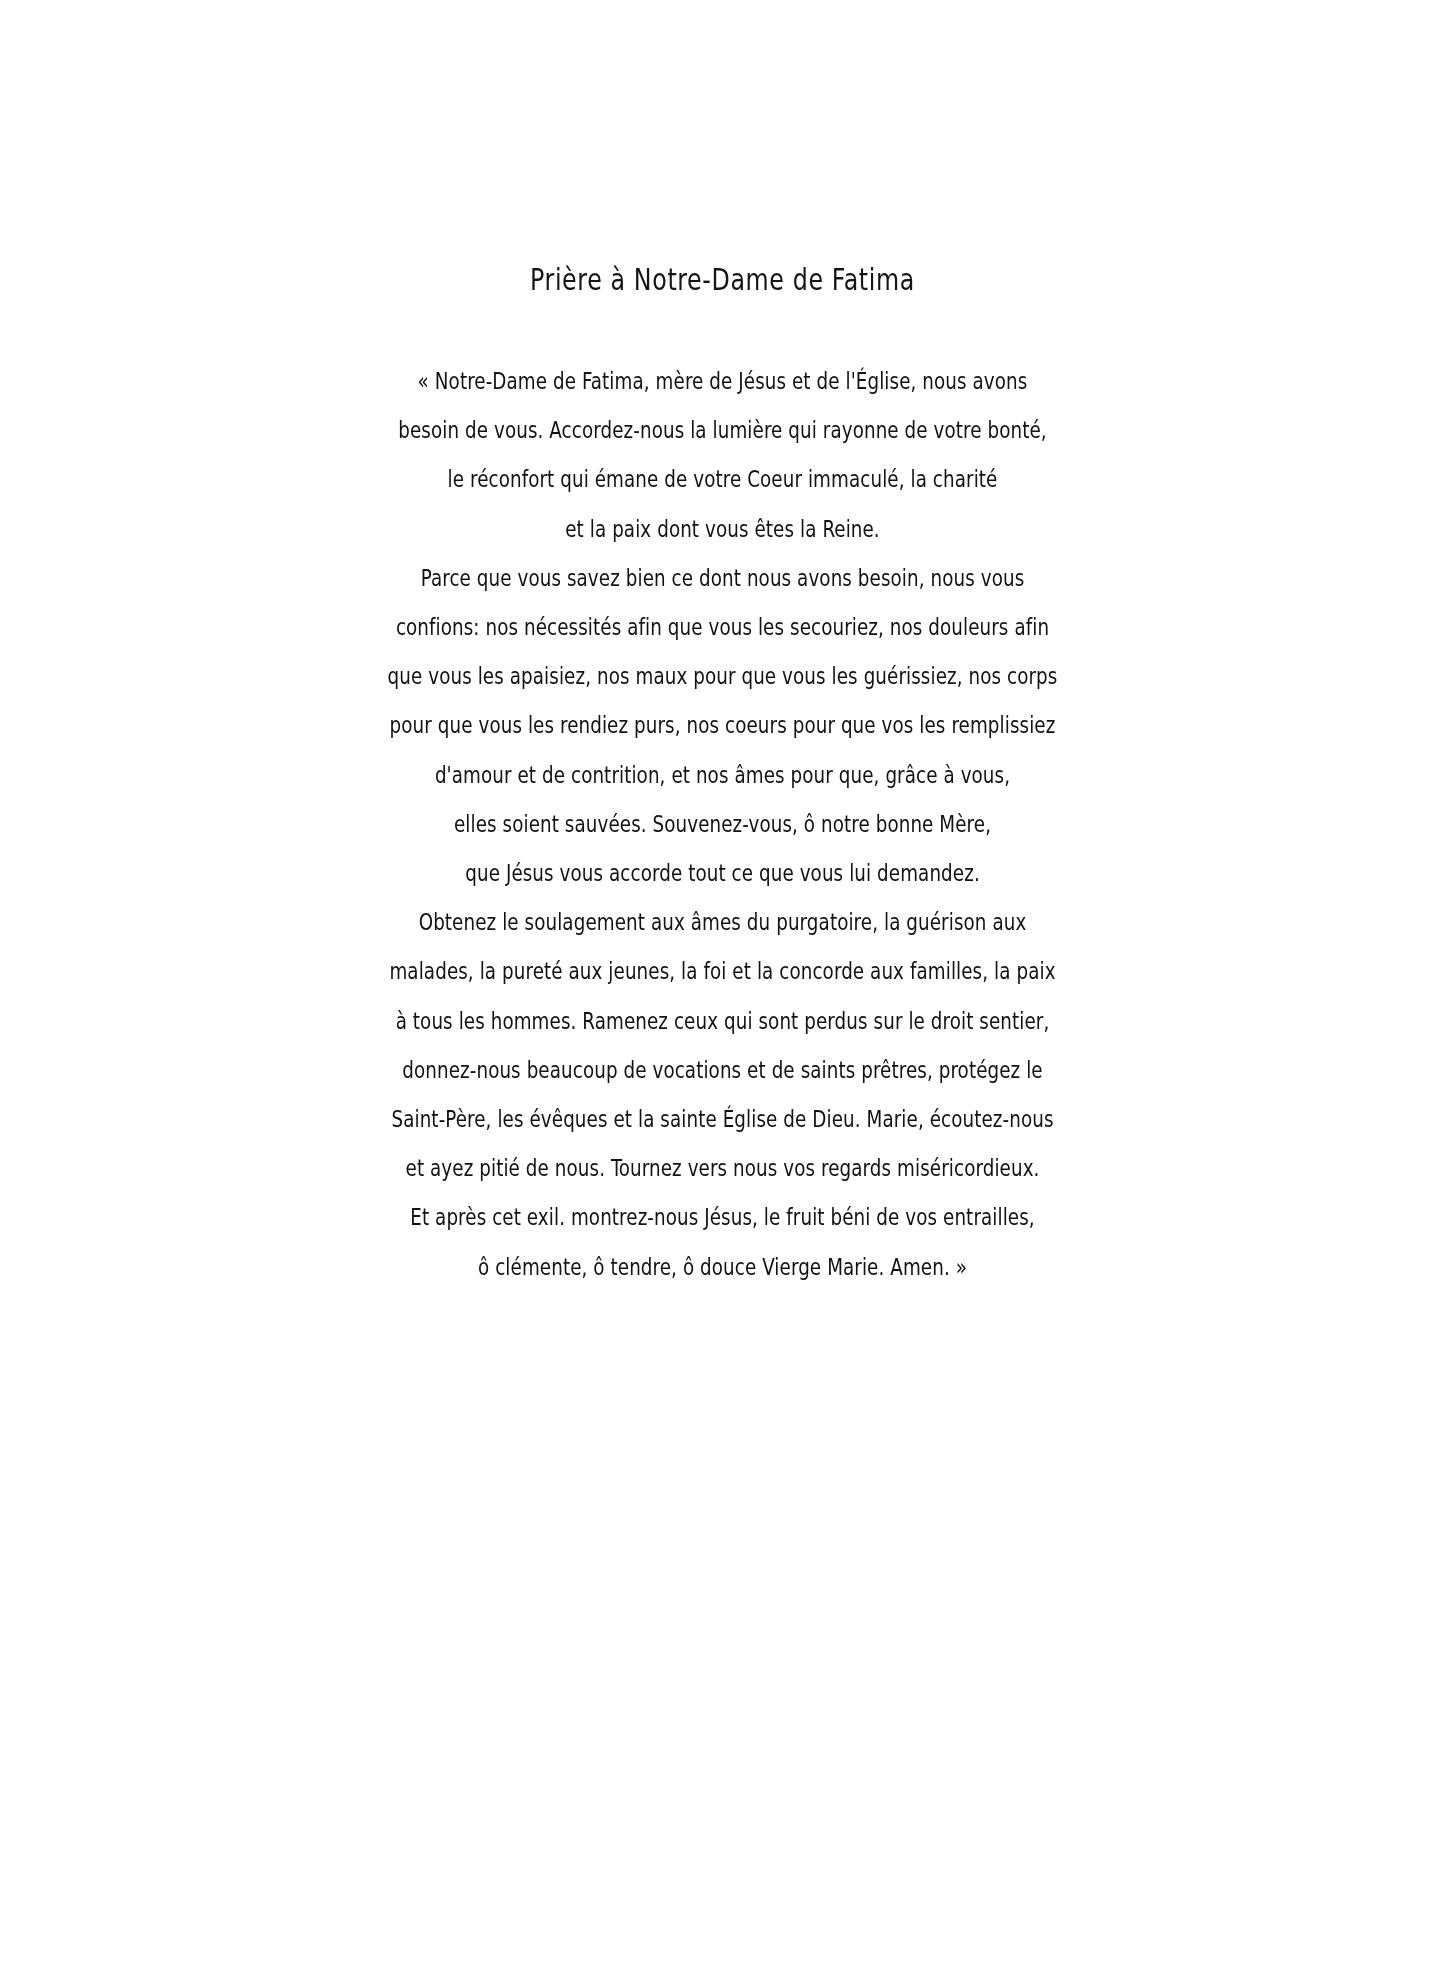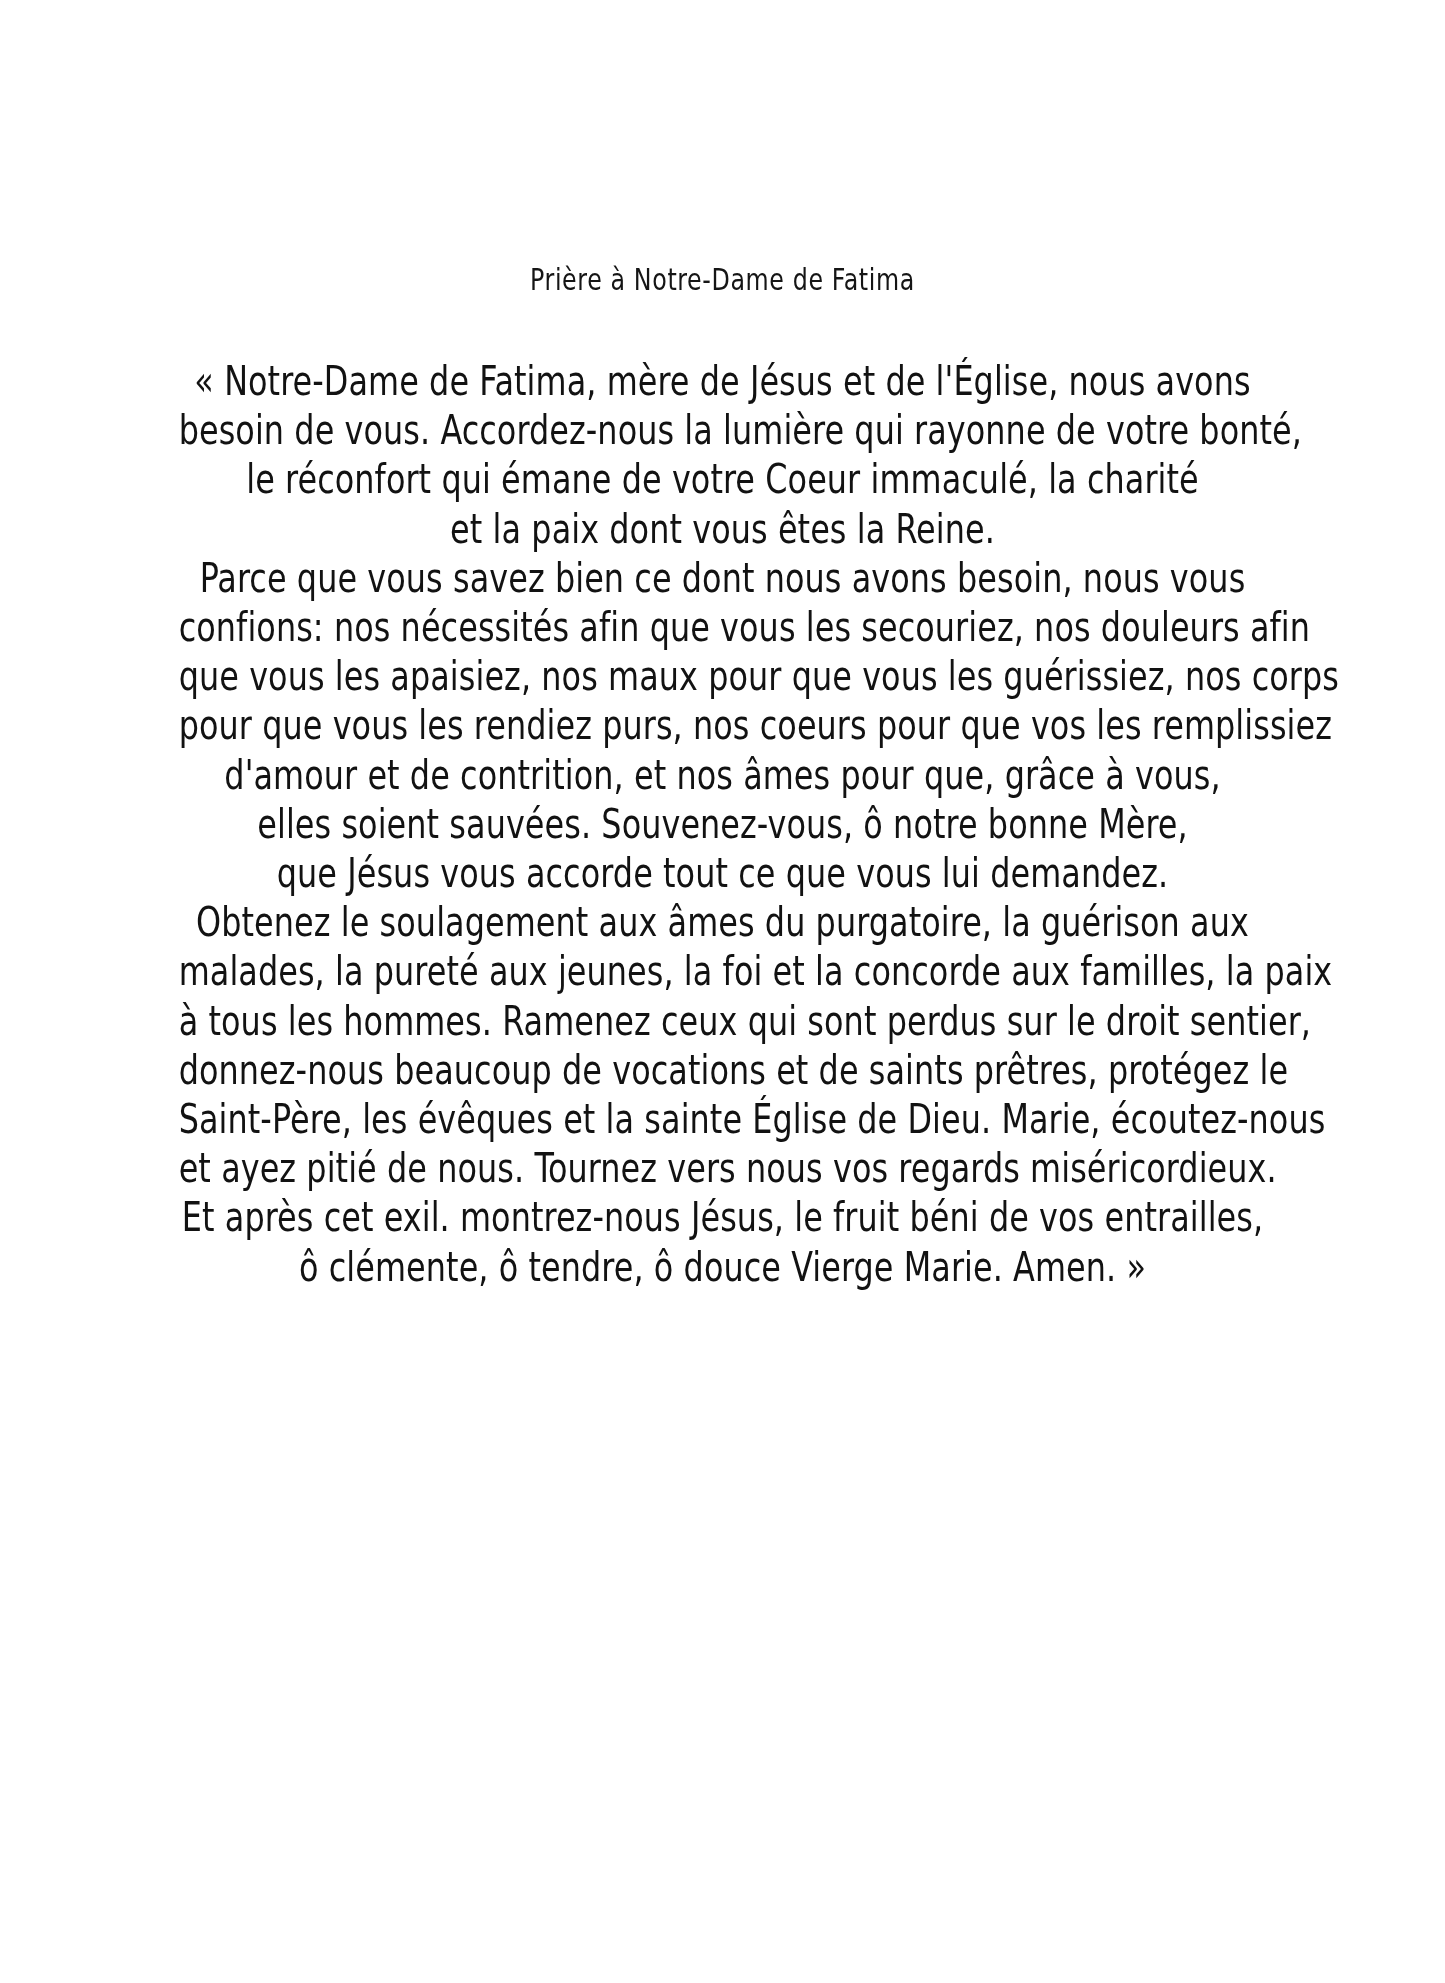--- a/index.html
+++ b/index.html
@@ -33,21 +33,21 @@
     transform: scaleX(0.88);
     transform-origin: center top;
   }
 
   .prayer-body {
     position: absolute;
     top: 357px;
     left: 108px;
     width: 1229px;
     text-align: center;
-    font-size: 40px;
+    font-size: 23px;
     line-height: 49.2px;
     color: #121212;
     font-weight: 400;
     letter-spacing: 0.1px;
     font-stretch: condensed;
   }
 
   .prayer-line {
     display: block;
     white-space: nowrap;

